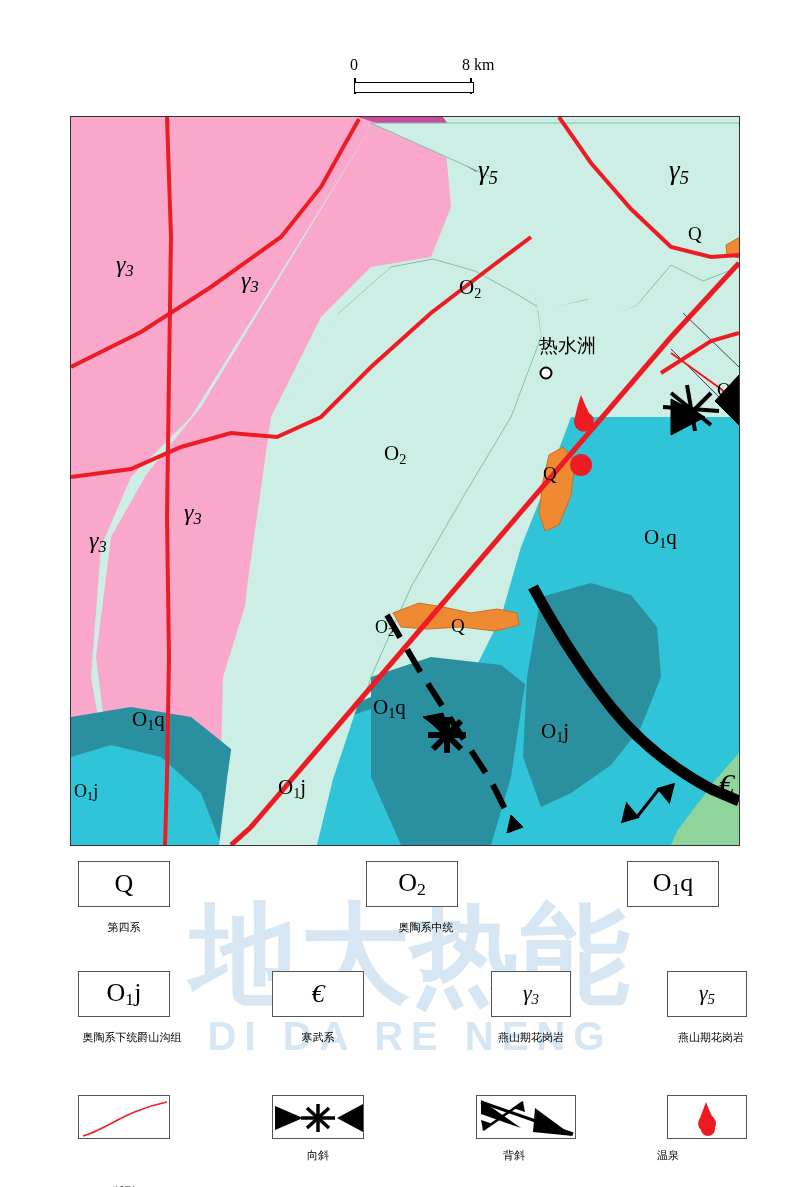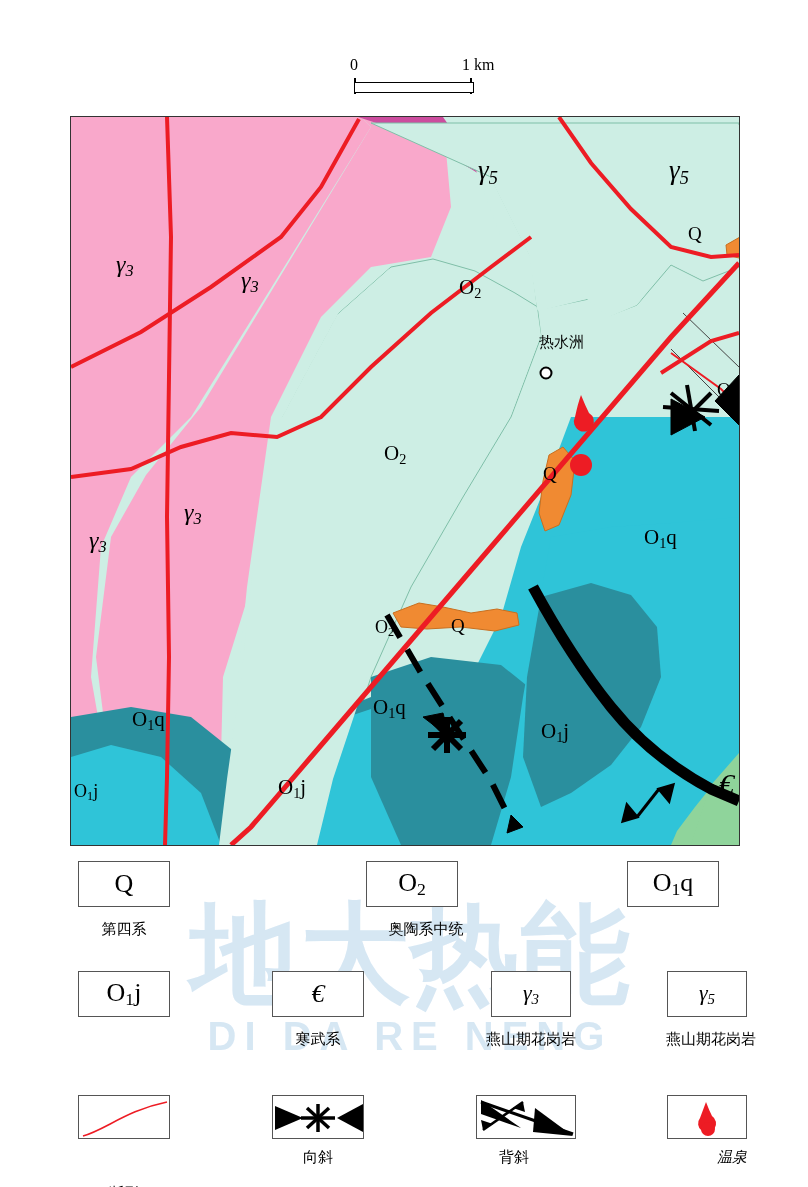--- a/index.html
+++ b/index.html
@@ -18,34 +18,34 @@
   
   .map{position:absolute;left:70px;top:116px;width:668px;height:728px;border:1px solid #333;overflow:hidden;background:#cdeee4;}
   .map svg{display:block;}
   .maplabel{position:absolute;font-family:"Liberation Serif",serif;color:#000;white-space:nowrap;}
   .ital{font-style:italic;}
   .sub{font-size:0.68em;vertical-align:-0.25em;}
 
   
   .legend{position:absolute;left:0;top:852px;width:808px;height:335px;}
   .lbox{position:absolute;border:1px solid #555;background:#fff;box-sizing:border-box;display:flex;align-items:center;justify-content:center;}
-  .lcap{position:absolute;text-align:center;font-size:15px;font-family:"Liberation Serif",serif;}
+  .lcap{position:absolute;text-align:center;font-size:11px;font-family:"Liberation Serif",serif;}
   .lsym{position:absolute;border:1px solid #555;background:#fff;box-sizing:border-box;overflow:hidden;}
   .watermark{position:absolute;left:60px;top:880px;width:700px;height:210px;pointer-events:none;}
   .wm-text{font-family:"Liberation Sans",sans-serif;font-weight:bold;fill:#cfe3f2;opacity:.85;}
 </style>
 </head>
 <body>
 
 <div id="root">
 
   <div class="scalebar" style="left:350px;">
     <div class="sb-labels">
       <span class="sb-0">0</span>
-      <span class="sb-1">1 km</span>
+      <span class="sb-1">8 km</span>
     </div>
     <div class="sb-tick" style="left:4px;"></div>
     <div class="sb-tick" style="left:120px;"></div>
     <div class="sb-bar"></div>
   </div>
 
   <div class="map">
     <svg width="668" height="728" viewBox="0 0 668 728">
 
       <rect x="0" y="0" width="668" height="728" fill="#cdeee4"></rect>
@@ -127,21 +127,21 @@
         <path d="M462,470 Q500,540 540,590 Q580,640 640,672 L668,684" stroke="#000" stroke-width="11" fill="none"></path>
         <g stroke="#000" stroke-width="3" fill="#000">
           <path d="M566,700 L588,672"></path>
           <path d="M566,700 L556,688 L552,704 Z"></path>
           <path d="M588,672 L598,684 L602,668 Z"></path>
         </g>
       </g>
 
     </svg>
 
-    <div class="maplabel" style="left:468px;top:216px;font-size:15px;">热水洲</div>
+    <div class="maplabel" style="left:468px;top:216px;font-size:19px;">热水洲</div>
 
     <div class="maplabel ital" style="left:407px;top:38px;font-size:27px;">γ<span class="sub">5</span></div>
     <div class="maplabel ital" style="left:598px;top:38px;font-size:27px;">γ<span class="sub">5</span></div>
     <div class="maplabel ital" style="left:45px;top:134px;font-size:24px;">γ<span class="sub">3</span></div>
     <div class="maplabel ital" style="left:170px;top:150px;font-size:24px;">γ<span class="sub">3</span></div>
     <div class="maplabel ital" style="left:113px;top:382px;font-size:24px;">γ<span class="sub">3</span></div>
     <div class="maplabel ital" style="left:18px;top:410px;font-size:24px;">γ<span class="sub">3</span></div>
 
     <div class="maplabel" style="left:388px;top:158px;font-size:21px;">O<span class="sub">2</span></div>
     <div class="maplabel" style="left:313px;top:324px;font-size:21px;">O<span class="sub">2</span></div>
@@ -179,20 +179,21 @@
     </div>
     <div class="lcap" style="left:356px;top:68px;width:140px;">奥陶系中统</div>
 
     <div class="lbox" style="left:627px;top:9px;width:92px;height:46px;">
       <span style="font-size:26px;">O<span class="sub">1</span>q</span>
     </div>
 
     <div class="lbox" style="left:78px;top:119px;width:92px;height:46px;">
       <span style="font-size:26px;">O<span class="sub">1</span>j</span>
     </div>
+    <div class="lcap" style="left:14px;top:178px;width:236px;">奥陶系下统爵山沟组</div>
 
     <div class="lbox" style="left:272px;top:119px;width:92px;height:46px;">
       <span style="font-size:26px;font-style:italic;">€</span>
     </div>
     <div class="lcap" style="left:248px;top:178px;width:140px;">寒武系</div>
 
     <div class="lbox" style="left:491px;top:119px;width:80px;height:46px;">
       <span style="font-size:22px;font-style:italic;">γ<span class="sub">3</span></span>
     </div>
     <div class="lcap" style="left:446px;top:178px;width:170px;">燕山期花岗岩</div>
@@ -235,16 +236,16 @@
       </svg>
     </div>
     <div class="lcap" style="left:464px;top:296px;width:100px;">背斜</div>
 
     <div class="lsym" style="left:667px;top:243px;width:80px;height:44px;">
       <svg width="80" height="44" viewBox="0 0 80 44">
         <path d="M38,6 q3,8 6,14 a9,9 0 1,1 -12,2 z" fill="#ed1c24"></path>
         <circle cx="40" cy="33" r="7" fill="#ed1c24"></circle>
       </svg>
     </div>
-    <div class="lcap" style="left:692px;top:296px;width:80px;font-style:italic;">温泉</div>
+    <div class="lcap" style="left:628px;top:296px;width:80px;">温泉</div>
 
   </div>
 </div>
 
 </body></html>

